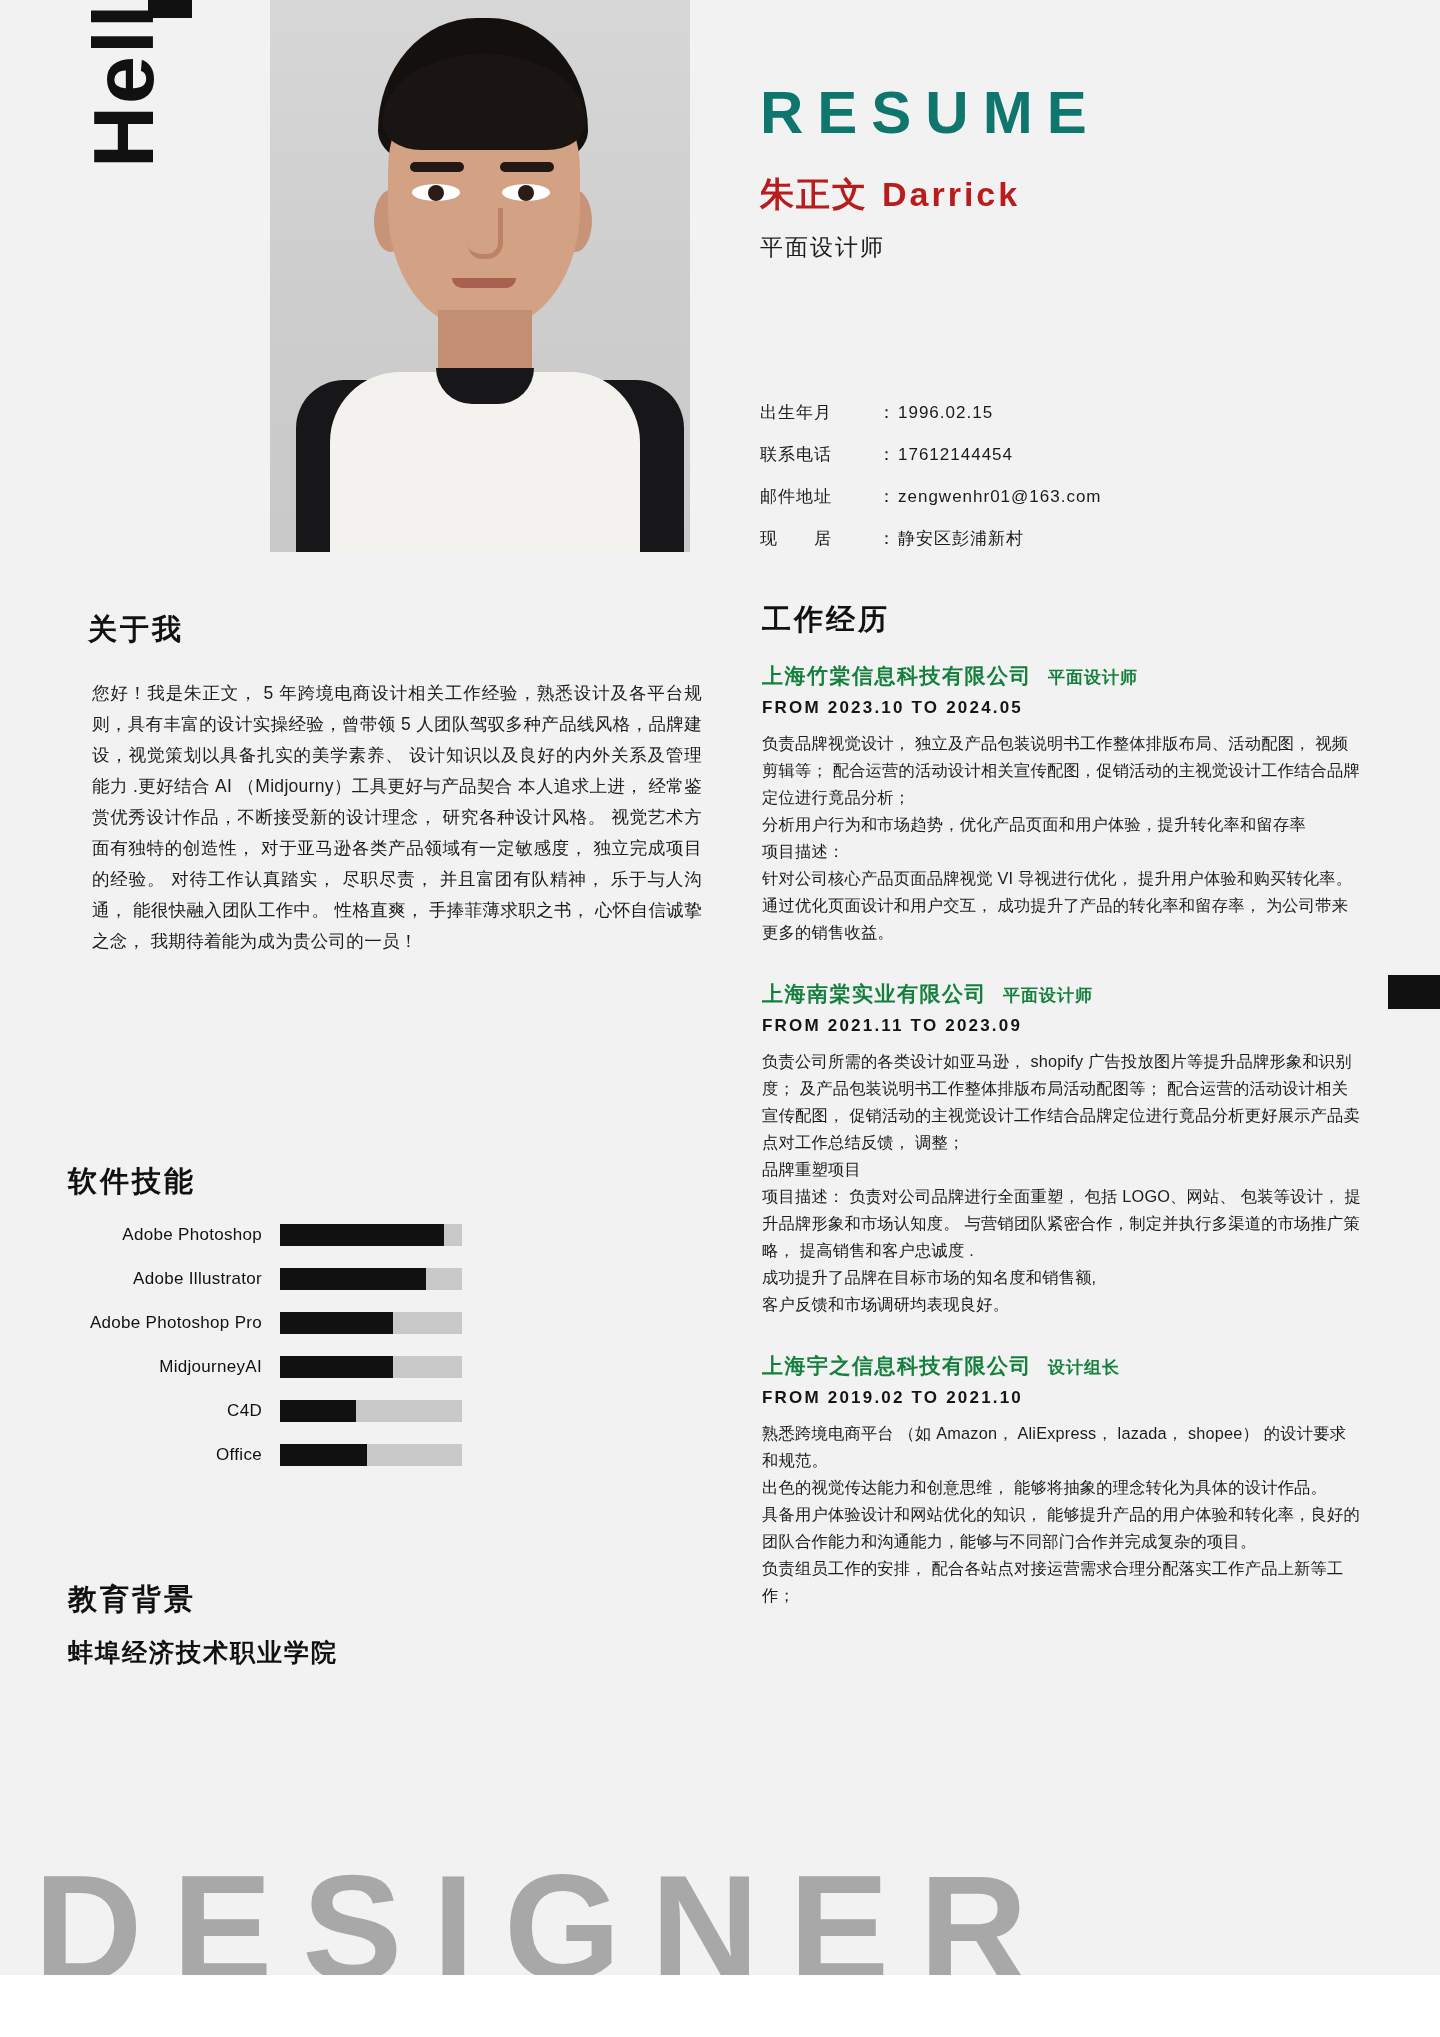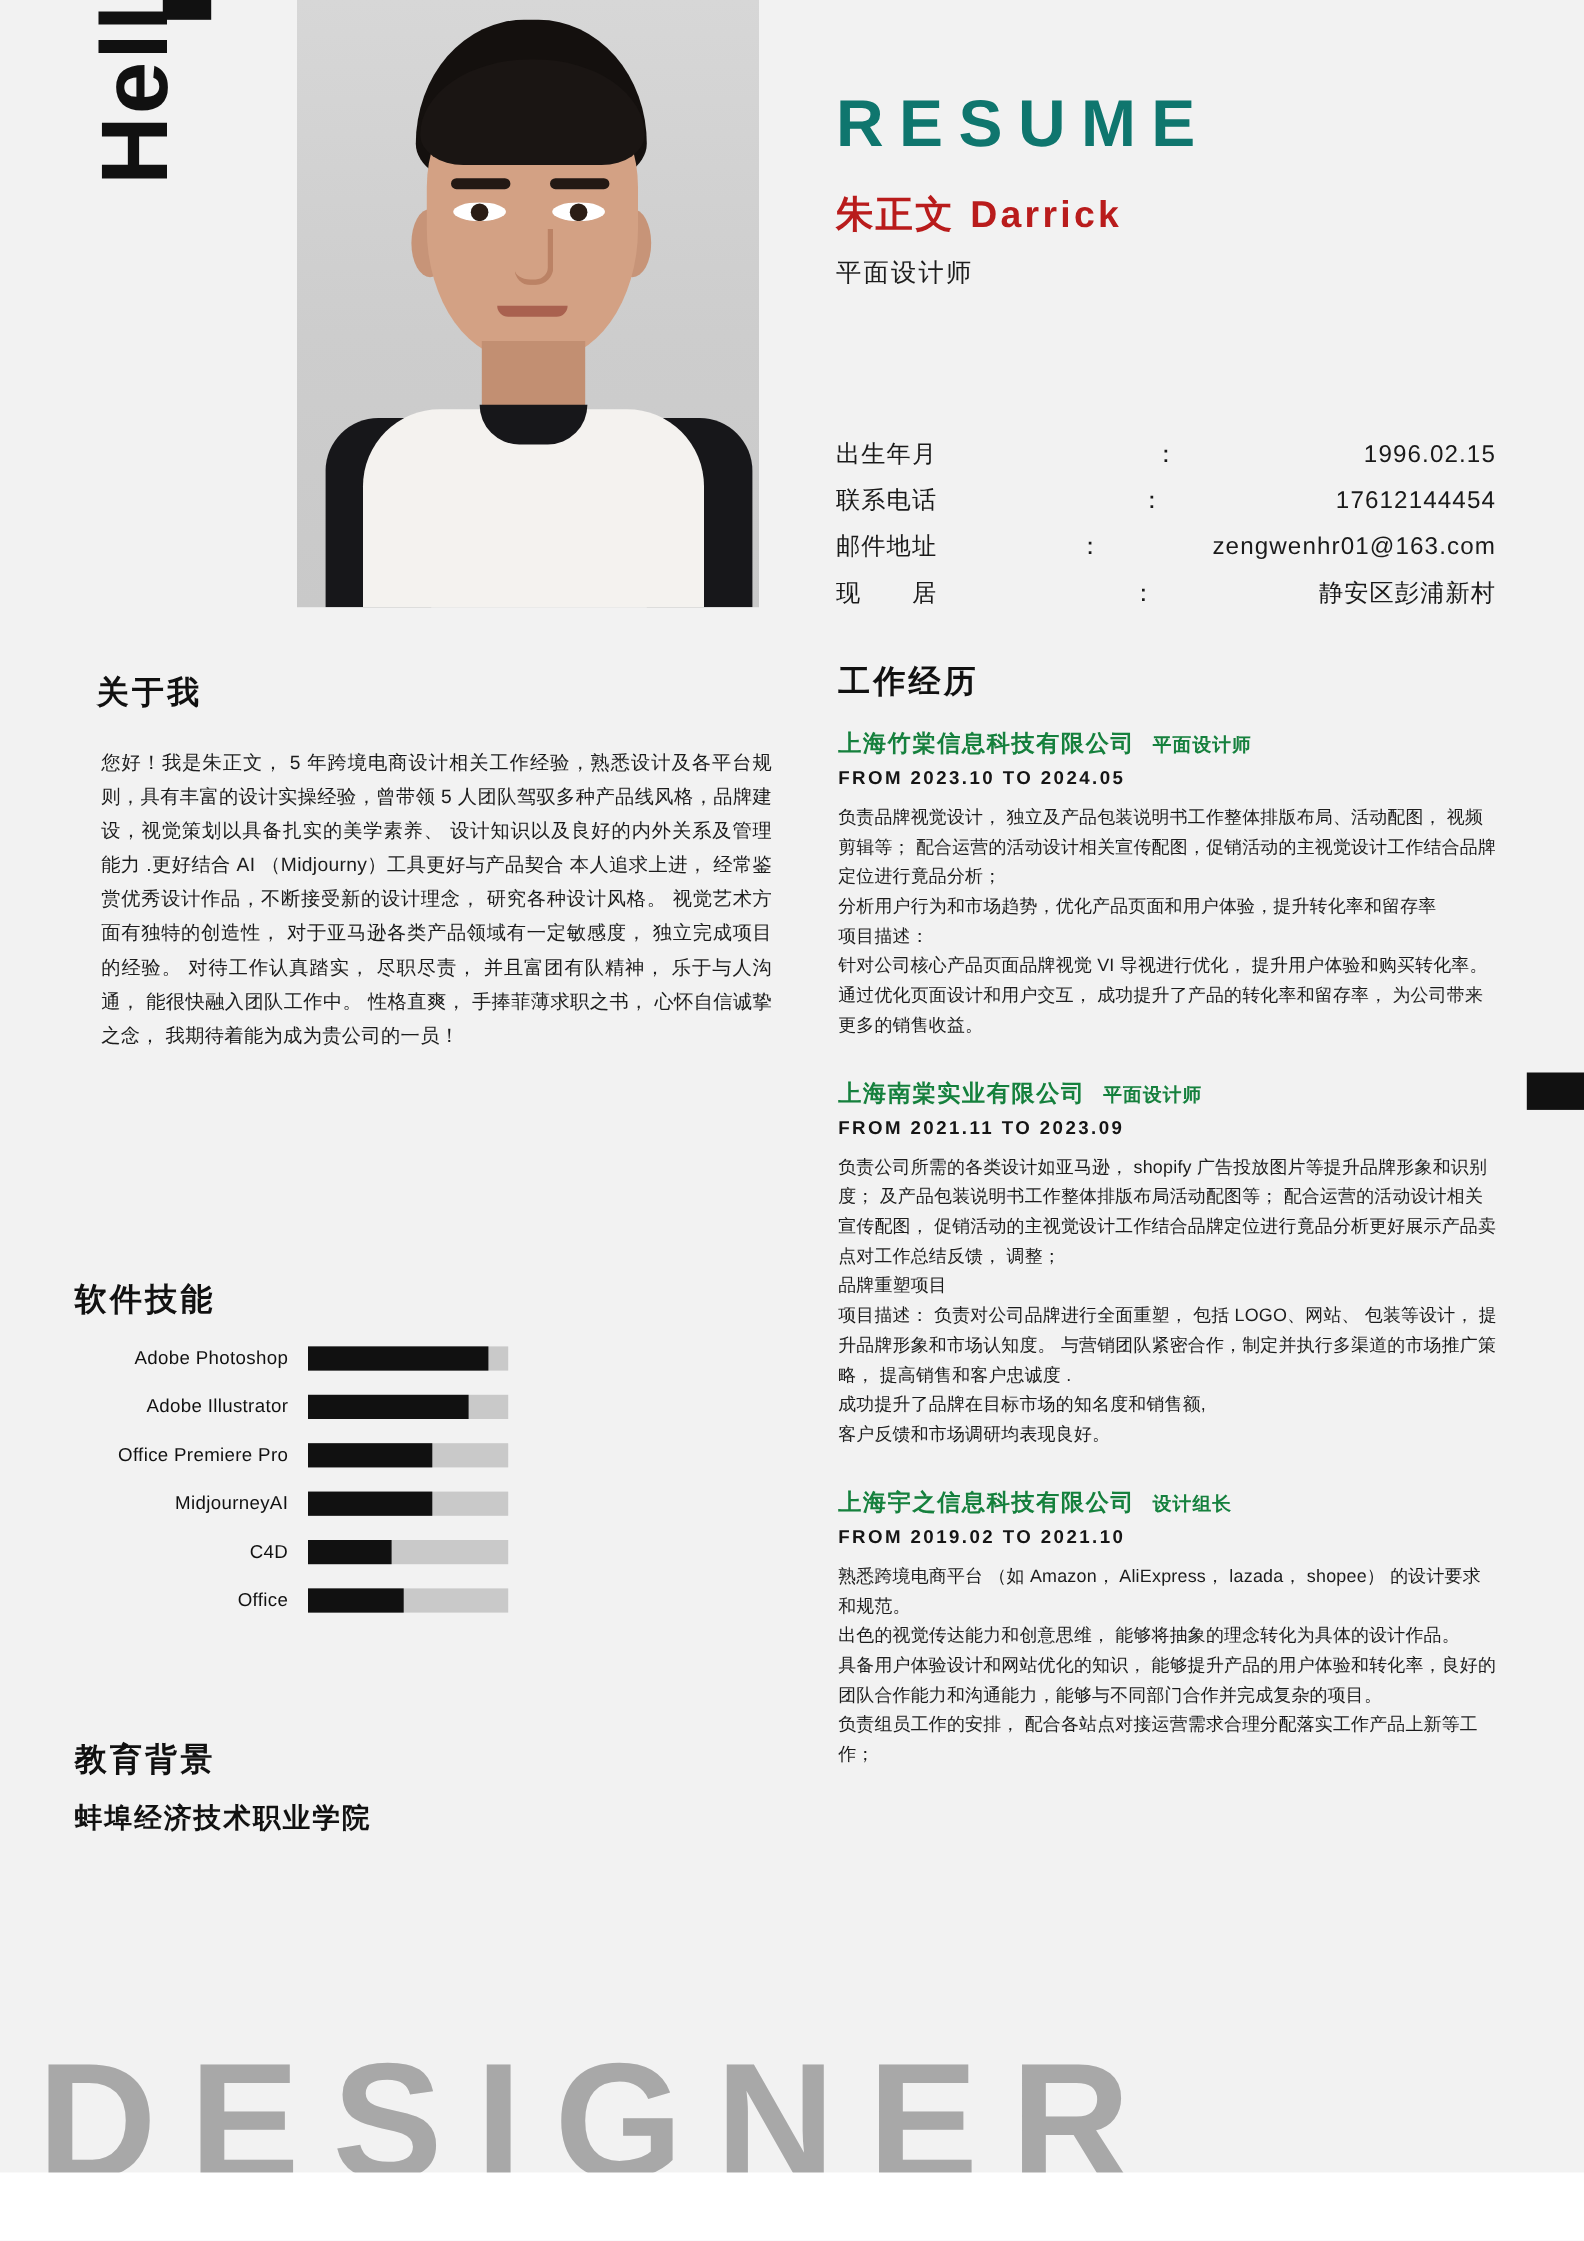--- a/index.html
+++ b/index.html
@@ -240,25 +240,24 @@
     letter-spacing: 2px;
   }
   .contact {
     position: absolute;
     left: 760px;
     top: 392px;
     width: 600px;
   }
   .contact-row {
     display: flex;
-    font-size: 22px;
+    font-size: 17px;
     line-height: 42px;
     color: #1a1a1a;
     letter-spacing: 1px;
-    justify-content: space-between;
   }
   .contact-label {
     width: 118px;
     flex: none;
     letter-spacing: 1px;
   }
   .contact-label.spaced {
     letter-spacing: 1px;
   }
   .contact-sep { width: 20px; flex: none; }
@@ -458,21 +457,21 @@
           <div class="skill-fill" style="width:90%"></div>
         </div>
     </div>
     <div class="skill-row">
       <div class="skill-name">Adobe Illustrator</div>
       <div class="skill-bar">
           <div class="skill-fill" style="width:80%"></div>
         </div>
     </div>
     <div class="skill-row">
-      <div class="skill-name">Office Premiere Pro</div>
+      <div class="skill-name">Adobe Photoshop Pro</div>
       <div class="skill-bar">
           <div class="skill-fill" style="width:62%"></div>
         </div>
     </div>
     <div class="skill-row">
       <div class="skill-name">MidjourneyAI</div>
       <div class="skill-bar">
           <div class="skill-fill" style="width:62%"></div>
         </div>
     </div>

